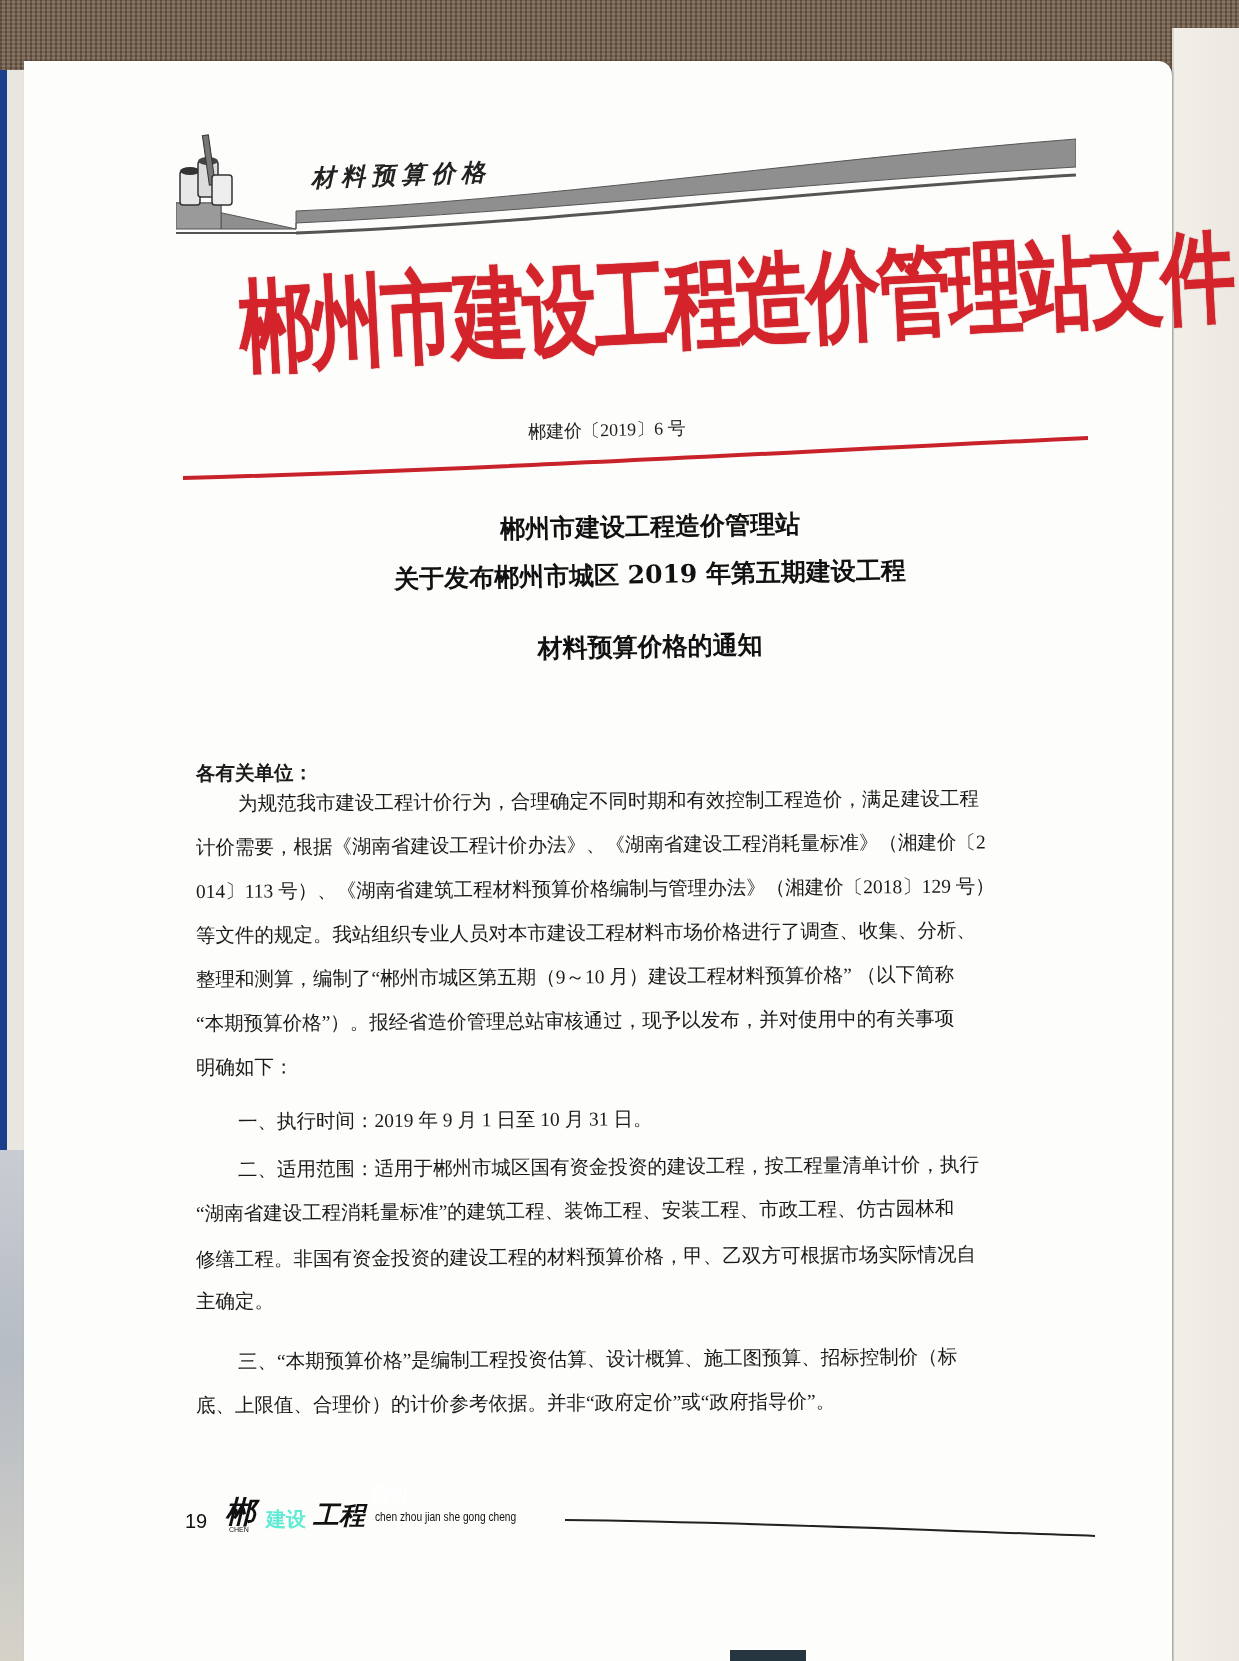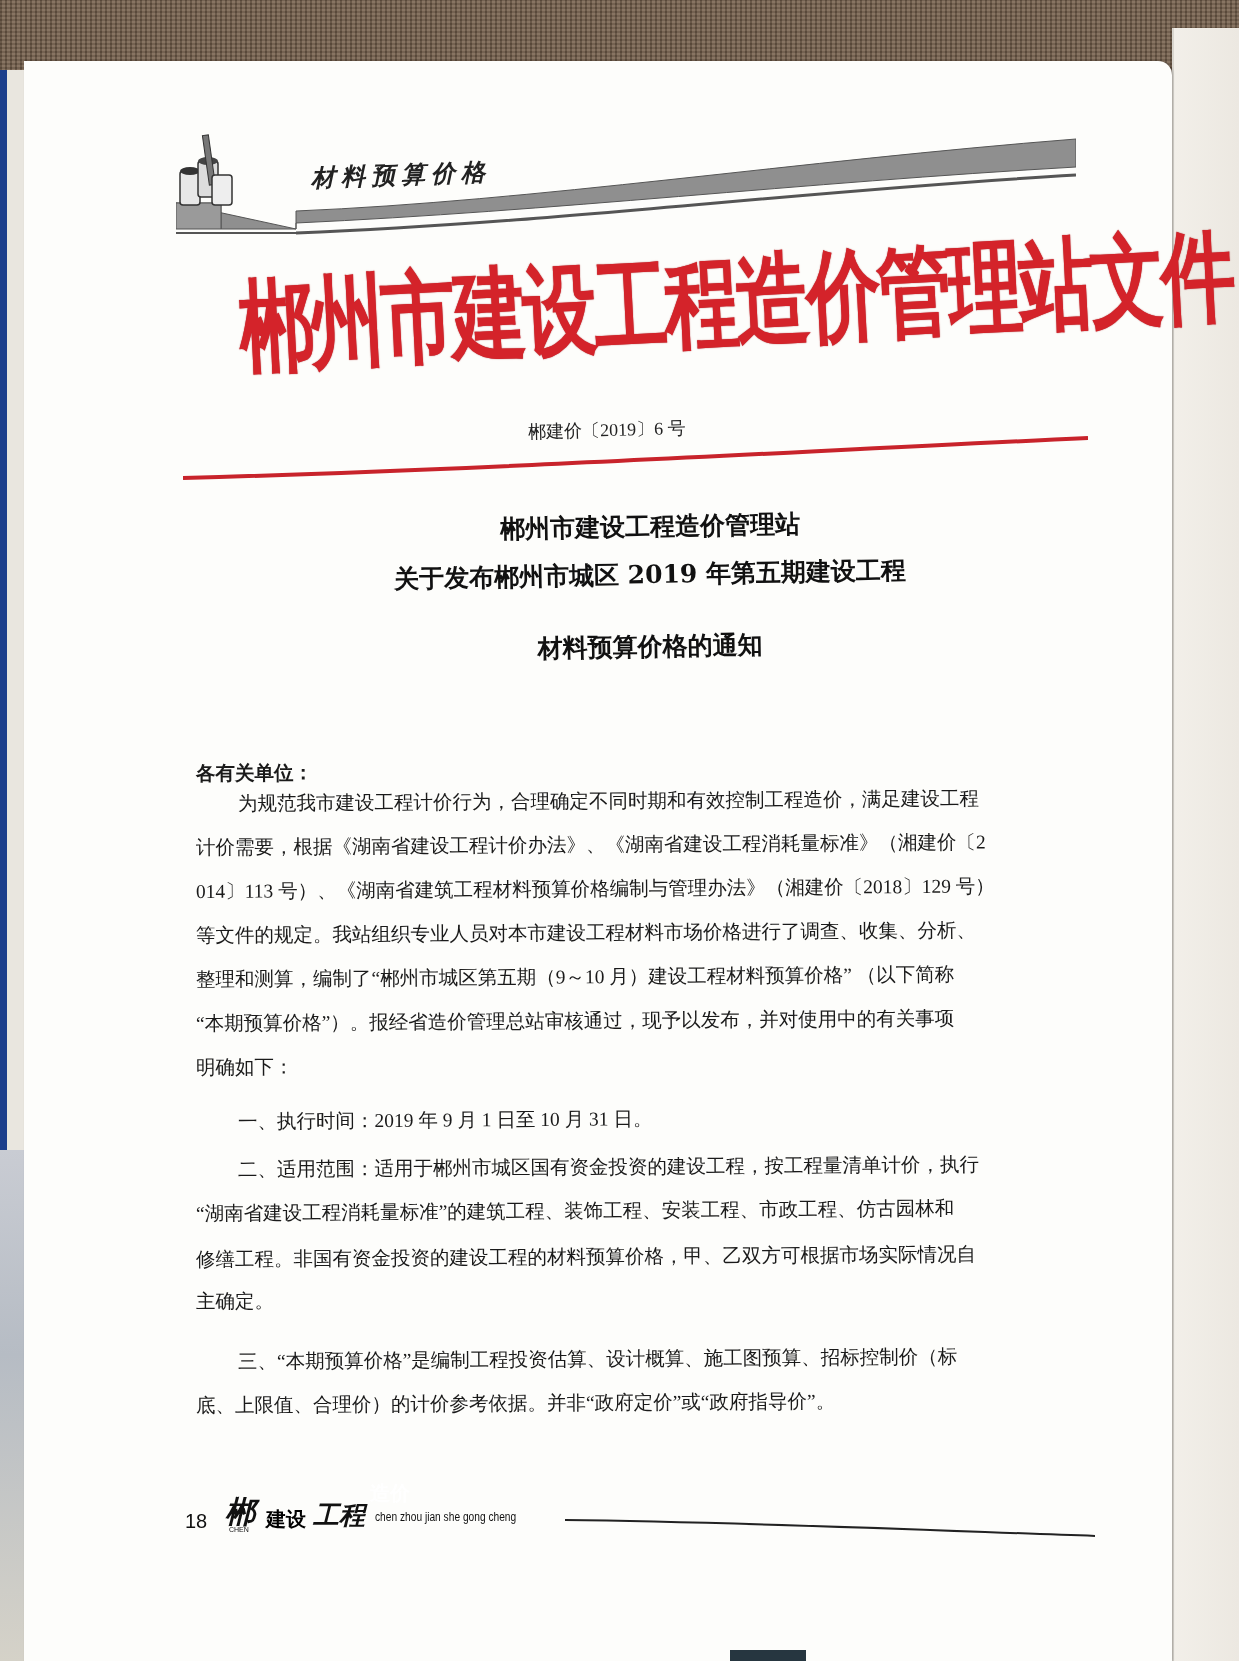--- a/index.html
+++ b/index.html
@@ -81,21 +81,21 @@
   .footer-logo-mark {
     position: absolute; left: 40px; top: 12px; font-family: "DejaVu Serif", serif;
     font-style: italic; font-weight: bold; font-size: 30px; color: #111;
   }
   .footer-logo-chen {
     position: absolute; left: 44px; top: 46px; font-family: "Liberation Sans", sans-serif;
     font-size: 7px; color: #111;
   }
   .footer-brand-1 {
     position: absolute; left: 81px; top: 26px; font-family: "DejaVu Serif", serif;
-    font-weight: bold; font-size: 20px; color: #000000;
+    font-weight: bold; font-size: 20px; color: #5eead4;
   }
   .footer-brand-2 {
     position: absolute; left: 128px; top: 18px; font-family: "DejaVu Serif", serif;
     font-weight: bold; font-style: italic; font-size: 26px; color: #111;
   }
   .footer-brand-3 {
     position: absolute; left: 185px; top: 0px; font-family: "DejaVu Serif", serif;
     font-weight: bold; font-size: 20px; color: #ffffff;
   }
   .footer-pinyin {
@@ -160,21 +160,21 @@
 
 <div class="body-text indent" style="top:1156px;">二、适用范围：适用于郴州市城区国有资金投资的建设工程，按工程量清单计价，执行</div>
 <div class="body-text" style="top:1200px;">“湖南省建设工程消耗量标准”的建筑工程、装饰工程、安装工程、市政工程、仿古园林和</div>
 <div class="body-text" style="top:1246px;">修缮工程。非国有资金投资的建设工程的材料预算价格，甲、乙双方可根据市场实际情况自</div>
 <div class="body-text" style="top:1288px;">主确定。</div>
 
 <div class="body-text indent" style="top:1348px;">三、“本期预算价格”是编制工程投资估算、设计概算、施工图预算、招标控制价（标</div>
 <div class="body-text" style="top:1392px;">底、上限值、合理价）的计价参考依据。并非“政府定价”或“政府指导价”。</div>
 
 <div class="footer">
-  <div class="page-number">18</div>
+  <div class="page-number">19</div>
   <div class="footer-logo-mark">郴</div>
   <div class="footer-logo-chen">CHEN</div>
   <div class="footer-brand-1">建设</div>
   <div class="footer-brand-2">工程</div>
   <div class="footer-brand-3">造价</div>
   <div class="footer-pinyin">chen zhou jian she gong cheng</div>
   <svg class="footer-rule" width="530" height="30" viewBox="0 0 530 30">
     <path d="M0,10 C180,12 360,20 530,26" fill="none" stroke="#222" stroke-width="2"></path>
   </svg>
 </div>

